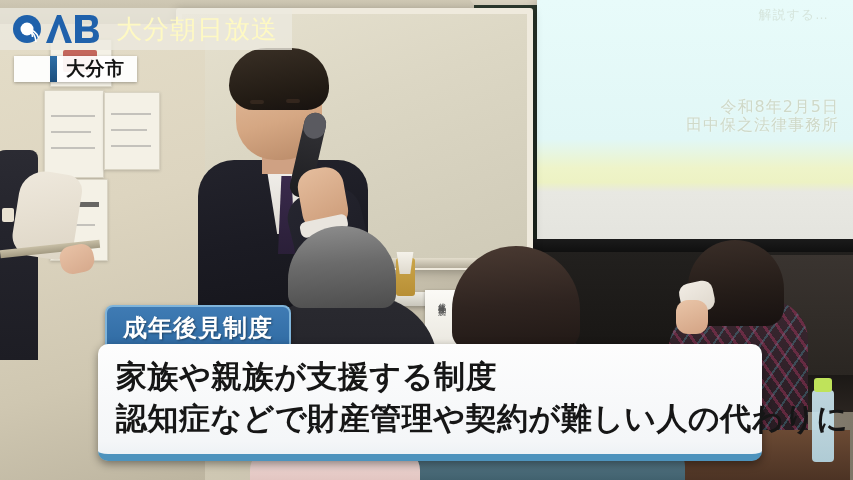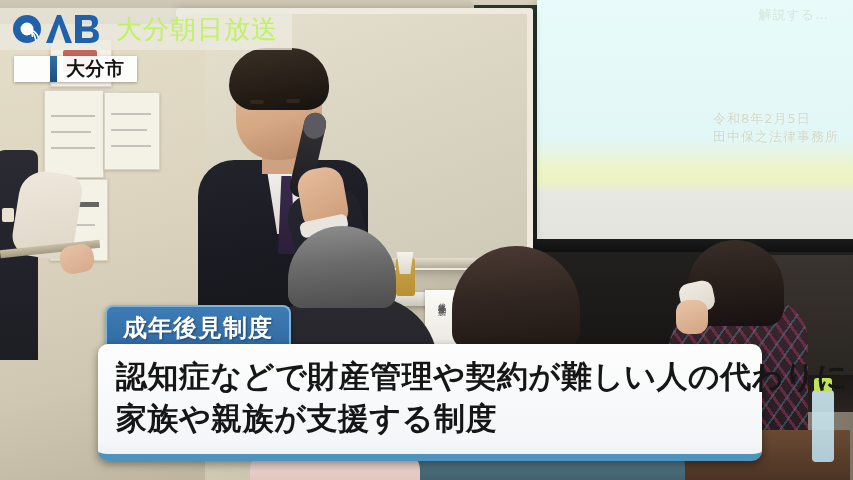--- a/index.html
+++ b/index.html
@@ -44,22 +44,22 @@
     border-top:5px solid #d9d2c0;border-left:4px solid #cfc8b6;
   }
 
   
   .projscreen{
     position:absolute;left:537px;top:0px;width:316px;height:240px;
     background:linear-gradient(180deg,#e8fbfa 0%,#e1f7f6 58%,#eef4c9 70%,#edf2c4 76%,#e8e8e2 80%,#e4e4de 100%);
     box-shadow:0 3px 12px rgba(0,0,0,.35);
   }
   .projscreen .slidetext{
-    position:absolute;right:14px;top:110px;text-align:left;
-    font-size:13px;line-height:18px;color:#cfd9c8;letter-spacing:1px;
+    position:absolute;right:14px;top:98px;text-align:right;
+    font-size:16px;line-height:18px;color:#cfd9c8;letter-spacing:1px;
     text-shadow:0 0 2px rgba(255,255,255,.7);
     font-family:"DejaVu Sans",sans-serif;
   }
   .projscreen .slidehead{
     position:absolute;right:24px;top:6px;text-align:right;
     font-size:13px;color:#c7d3c4;letter-spacing:1px;opacity:.55;
   }
   .proj-frame-bottom{
     position:absolute;left:530px;top:239px;width:323px;height:16px;
     background:linear-gradient(180deg,#1b1b1b,#0d0d0d);
@@ -250,21 +250,21 @@
 
   
   .bug{
     position:absolute;left:0;top:8px;height:42px;
     background:rgba(236,233,223,.78);
     display:flex;align-items:center;padding:0 14px 0 12px;
   }
   .bug-logo{display:flex;align-items:center;}
   .bug-logo svg{display:block;}
   .bug-name{
-    margin-left:12px;font-size:26px;color:#bef264;letter-spacing:1px;
+    margin-left:12px;font-size:26px;color:#fef9c3;letter-spacing:1px;
     font-weight:400;
   }
 
   
   .chip{
     position:absolute;left:14px;height:26px;display:flex;align-items:center;
     background:rgba(255,255,255,.93);
     box-shadow:0 1px 3px rgba(0,0,0,.3);
     padding-left:36px;
   }
@@ -437,17 +437,17 @@
 
 
   <div class="titlewrap">
   </div>
 
   <div class="cap-tag">
     <span>成年後見制度</span>
   </div>
 
   <div class="cap-box">
+    <div class="cap-line">家族や親族が支援する制度</div>
     <div class="cap-line">認知症などで財産管理や契約が難しい人の代わりに</div>
-    <div class="cap-line">家族や親族が支援する制度</div>
   </div>
 
 </div>
 
 </body></html>

